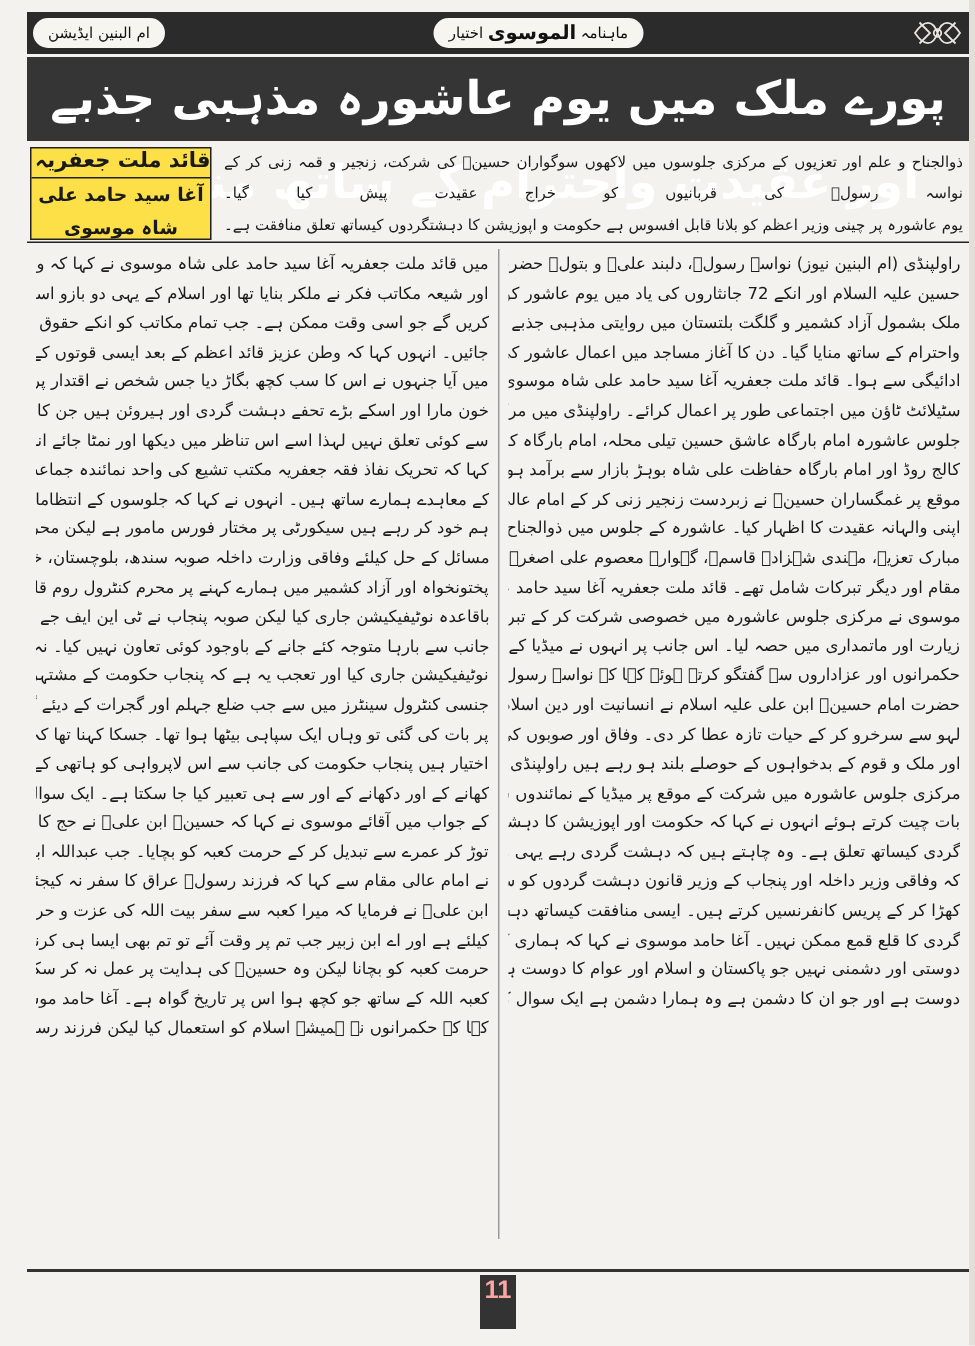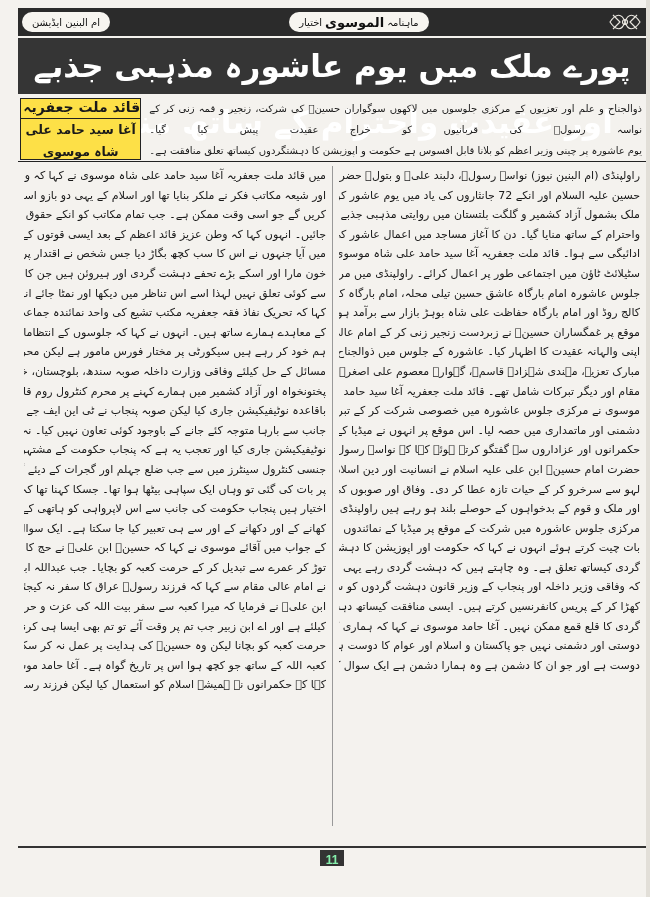--- a/index.html
+++ b/index.html
@@ -29,21 +29,21 @@
 
   
   .columns { position: absolute; top: 158px; left: 0; width: 628px; height: 660px; display: flex; flex-direction: row-reverse; }
   .col { width: 314px; direction: rtl; padding: 0 6px; }
   .col.right { border-left: 1px solid #999; }
   .col p { font-size: 11px; line-height: 19.6px; text-align: justify; text-align-last: justify; white-space: nowrap; overflow: hidden; }
   .col p.end { text-align-last: right; }
 
   
   .footer-rule { position: absolute; top: 838px; left: 0; width: 628px; height: 1.5px; background: #333; }
-  .page-num { position: absolute; top: 842px; left: 302px; width: 24px; height: 16px; background: #333; color: #86efac; font-size: 12px; font-weight: bold; text-align: center; line-height: 20px; font-family: "Liberation Sans", sans-serif; }
+  .page-num { position: absolute; top: 842px; left: 302px; width: 24px; height: 36px; background: #333; color: #fca5a5; font-size: 17px; font-weight: bold; text-align: center; line-height: 20px; font-family: "Liberation Sans", sans-serif; }
   .scan-edge { position: absolute; top: 0; right: 0; width: 4px; height: 897px; background: #e2dfd8; }
 </style>
 </head>
 <body>
 
 <div class="page">
 
   <div class="masthead">
     <div class="ornament">
       <svg width="34" height="22" viewBox="0 0 34 22">
@@ -85,21 +85,21 @@
       <p>واحترام کے ساتھ منایا گیا۔ دن کا آغاز مساجد میں اعمال عاشور کی</p>
       <p>ادائیگی سے ہوا۔ قائد ملت جعفریہ آغا سید حامد علی شاہ موسوی نے علی مسجد</p>
       <p>سٹیلائٹ ٹاؤن میں اجتماعی طور پر اعمال کرائے۔ راولپنڈی میں مرکزی</p>
       <p>جلوس عاشورہ امام بارگاہ عاشق حسین تیلی محلہ، امام بارگاہ کرنل مقبول حسین</p>
       <p>کالج روڈ اور امام بارگاہ حفاظت علی شاہ بوہڑ بازار سے برآمد ہوا۔ اس</p>
       <p>موقع پر غمگساران حسینؑ نے زبردست زنجیر زنی کر کے امام عالی مقام سے</p>
       <p>اپنی والہانہ عقیدت کا اظہار کیا۔ عاشورہ کے جلوس میں ذوالجناح علم</p>
       <p>مبارک تعزیہ، مہندی شہزادہ قاسمؑ، گہوارہ معصوم علی اصغرؑ تابوت امام عالی</p>
       <p>مقام اور دیگر تبرکات شامل تھے۔ قائد ملت جعفریہ آغا سید حامد علی شاہ</p>
       <p>موسوی نے مرکزی جلوس عاشورہ میں خصوصی شرکت کر کے تبرکات کی</p>
-      <p>دشمنی اور ماتمداری میں حصہ لیا۔ اس موقع پر انہوں نے میڈیا کے</p>
+      <p>زیارت اور ماتمداری میں حصہ لیا۔ اس جانب پر انہوں نے میڈیا کے</p>
       <p>حکمرانوں اور عزاداروں سے گفتگو کرتے ہوئے کہا کہ نواسہ رسولؐ</p>
       <p>حضرت امام حسینؑ ابن علی علیہ اسلام نے انسانیت اور دین اسلام کو اپنے</p>
       <p>لہو سے سرخرو کر کے حیات تازہ عطا کر دی۔ وفاق اور صوبوں کی باہمی</p>
       <p>اور ملک و قوم کے بدخواہوں کے حوصلے بلند ہو رہے ہیں راولپنڈی کے</p>
       <p>مرکزی جلوس عاشورہ میں شرکت کے موقع پر میڈیا کے نمائندوں سے</p>
       <p>بات چیت کرتے ہوئے انہوں نے کہا کہ حکومت اور اپوزیشن کا دہشت</p>
       <p>گردی کیساتھ تعلق ہے۔ وہ چاہتے ہیں کہ دہشت گردی رہے یہی وجہ ہے</p>
       <p>کہ وفاقی وزیر داخلہ اور پنجاب کے وزیر قانون دہشت گردوں کو ساتھ</p>
       <p>کھڑا کر کے پریس کانفرنسیں کرتے ہیں۔ ایسی منافقت کیساتھ دہشت</p>
       <p>گردی کا قلع قمع ممکن نہیں۔ آغا حامد موسوی نے کہا کہ ہماری کسی سے ذاتی</p>

